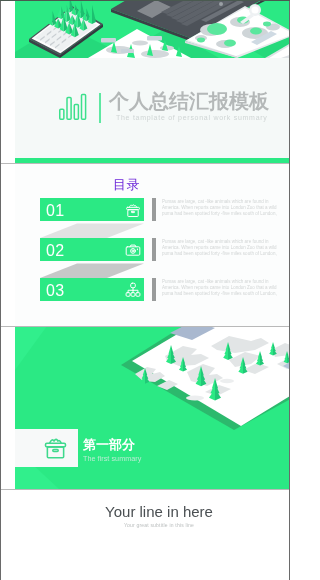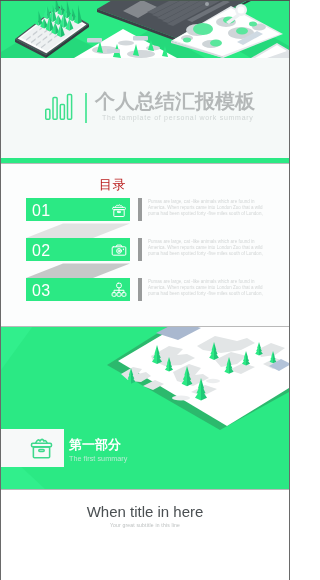--- a/index.html
+++ b/index.html
@@ -2,40 +2,40 @@
 <html><head>
 <meta charset="utf-8">
 <style>
   html,body{margin:0;padding:0;}
   body{width:290px;height:580px;overflow:hidden;background:#fff;
        font-family:"Liberation Sans",sans-serif;-webkit-font-smoothing:antialiased;}
   .page{position:relative;width:290px;height:580px;overflow:hidden;background:#fff;}
   .page:before{content:"";position:absolute;left:0;top:0;width:1px;height:580px;background:#6a6a6a;z-index:90;}
   .page:after{content:"";position:absolute;right:0;top:0;width:1px;height:580px;background:#6a6a6a;z-index:90;}
   .topline{position:absolute;left:0;top:0;width:290px;height:1px;background:#4a5a50;z-index:91;}
-  .slide{position:absolute;left:1px;width:288px;height:163px;overflow:hidden;background:#fdfdfd;}
+  .slide{position:absolute;left:15px;width:288px;height:163px;overflow:hidden;background:#fdfdfd;}
   #s1{top:0;}
   #s2{top:163px;}
   #s3{top:326px;}
   #s4{top:489px;}
   .sep{position:absolute;left:1px;width:288px;height:1px;background:#b9b9b9;z-index:80;}
 
   
   #s1{background:#f5f9f8;}
   .s1-art{position:absolute;left:0;top:0;width:288px;height:58px;overflow:hidden;background:#2be984;}
   .s1-foot{position:absolute;left:0;bottom:0;width:288px;height:5px;background:#2be984;}
   .s1-icon{position:absolute;left:44px;top:88px;}
   .s1-divider{position:absolute;left:84px;top:93px;width:1.6px;height:30px;background:#5ee8a2;}
   .s1-t1{position:absolute;left:94px;top:90px;font-size:20px;font-weight:bold;color:#b4b8b8;letter-spacing:0px;line-height:22px;}
   .s1-t2{position:absolute;left:101px;top:113px;font-size:7px;color:#cfd5d4;letter-spacing:.72px;line-height:10px;}
 
   
   #s2{background:#fcfdfd;}
   .s2-head-en{position:absolute;left:26px;top:12px;font-size:15px;color:#cdd2d1;letter-spacing:1.0px;}
-  .s2-head-cn{position:absolute;left:98px;top:13px;font-size:13px;color:#b91c1c;letter-spacing:.5px;}
+  .s2-head-cn{position:absolute;left:98px;top:13px;font-size:13px;color:#6d28d9;letter-spacing:.5px;}
   .s2-row{position:absolute;left:0;top:0;width:288px;}
   .s2-bar{position:absolute;left:25px;width:104px;height:23px;background:#2be984;}
   .s2-num{position:absolute;left:31px;font-size:16px;font-weight:normal;color:#ffffff;letter-spacing:.3px;line-height:15px;}
   .s2-ico{position:absolute;left:110px;line-height:0;}
   .s2-div{position:absolute;left:137px;width:4px;height:23px;background:#999b9b;}
   .s2-txt{position:absolute;left:147px;width:121px;font-size:4.5px;line-height:5.9px;color:#d2d5d5;letter-spacing:0.02px;}
   .s2-zigs{position:absolute;left:0;top:0;}
 
   
   #s3{background:#0c4a6e;}
@@ -376,16 +376,16 @@
       </div>
     </div>
     <div class="s3-t1">第一部分</div>
     <div class="s3-t2">The first summary</div>
   </div>
 
   <div class="sep" style="top:489px"></div>
 
   <div class="slide" id="s4">
 
-    <div class="s4-title">When title in here</div>
+    <div class="s4-title">Your line in here</div>
     <div class="s4-sub">Your great subtitle in this line</div>
   </div>
 </div>
 
 </body></html>

